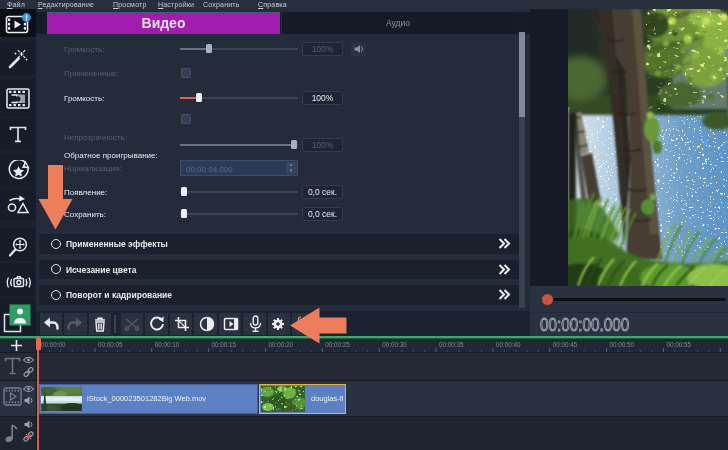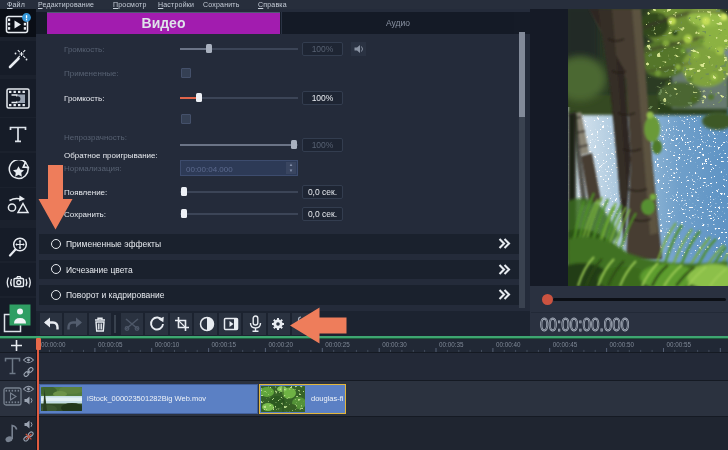--- a/index.html
+++ b/index.html
@@ -8,21 +8,21 @@
   .lbl{position:absolute;font-size:8px;white-space:nowrap;}
   .dis{color:#576172;text-align:center;}
   .en{color:#e7eaef;}
   .track{position:absolute;height:2px;background:#3c4557;}
   .vbox{position:absolute;left:302px;width:39px;height:12px;background:#1e2533;
         border:1px solid #333d4f;border-radius:2px;font-size:8.5px;text-align:center;line-height:12px;}
   .cbx{position:absolute;left:181px;width:10px;height:10px;background:#35405480;
        background:#354054;border:1px solid #44506a;border-radius:1px;box-sizing:border-box;}
   .secrow{position:absolute;left:39px;width:480px;height:19.5px;background:#1a212d;}
   .secrow .circ{position:absolute;left:12px;top:4.5px;width:8px;height:8px;border:1.4px solid #e7eaef;border-radius:50%;}
-  .secrow .st{position:absolute;left:27px;top:5px;font-size:8.5px;color:#e7eaef;white-space:nowrap;}
+  .secrow .st{position:absolute;left:27px;top:5px;font-size:8.5px;color:#e7eaef;white-space:nowrap;font-weight:bold;}
   .secrow .chev{position:absolute;right:8px;top:4px;}
   .tbtn{position:absolute;top:313px;width:22.5px;height:22px;background:#2a3240;}
   .menu{position:absolute;top:0.5px;font-size:7px;letter-spacing:0.2px;color:#c6cdd8;white-space:nowrap;}
   .menu u{text-decoration:underline;}
 </style></head>
 <body>
 
 <div class="abs" style="left:0;top:0;width:728px;height:9px;background:#272e3c;"></div>
 <div class="menu" style="left:7px;"><u>Ф</u>айл</div>
 <div class="menu" style="left:38px;"><u>Р</u>едактирование</div>

